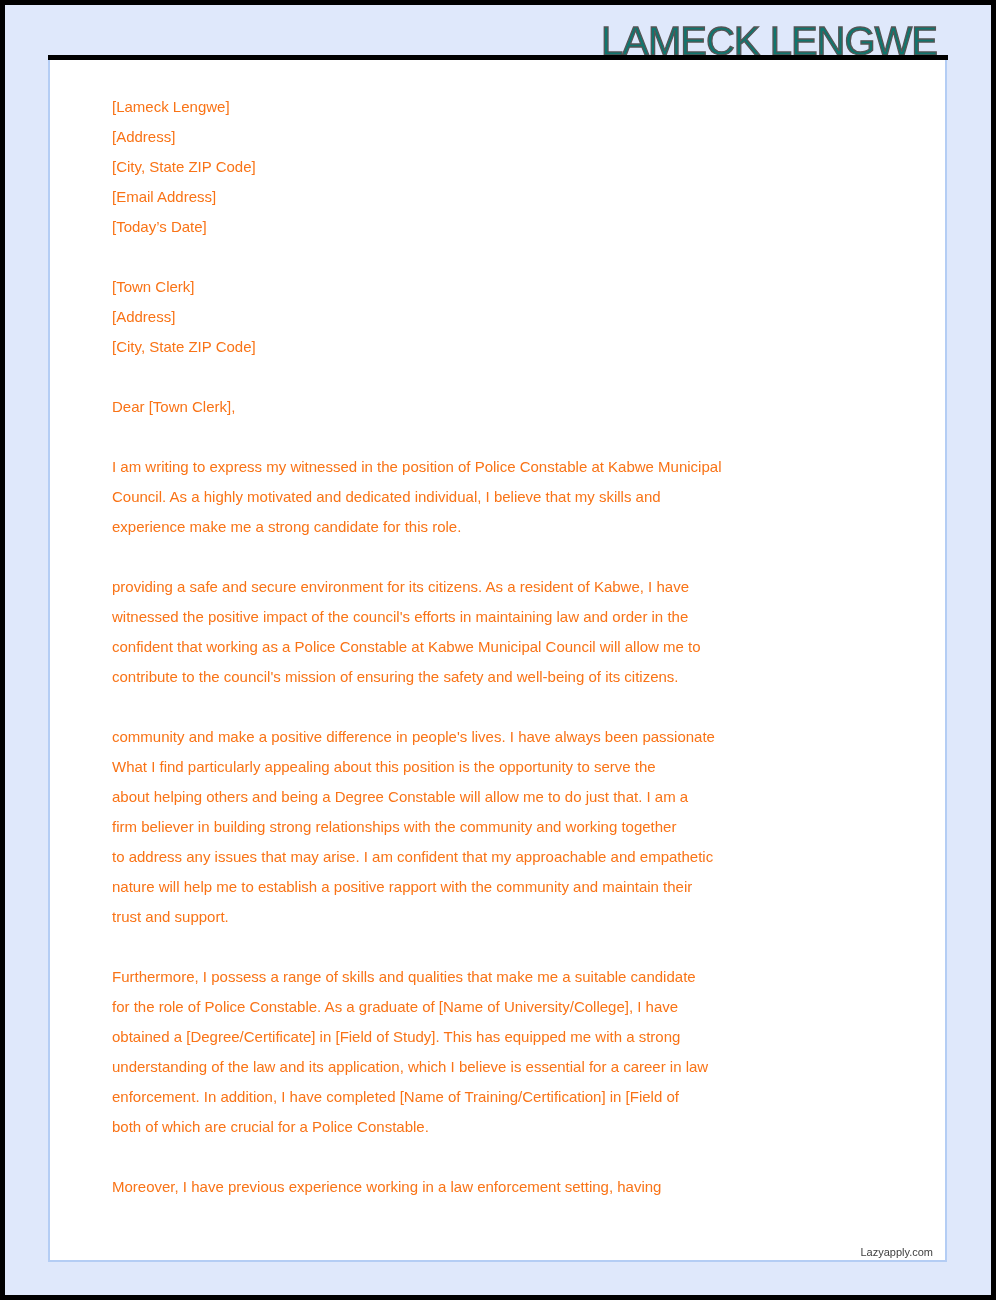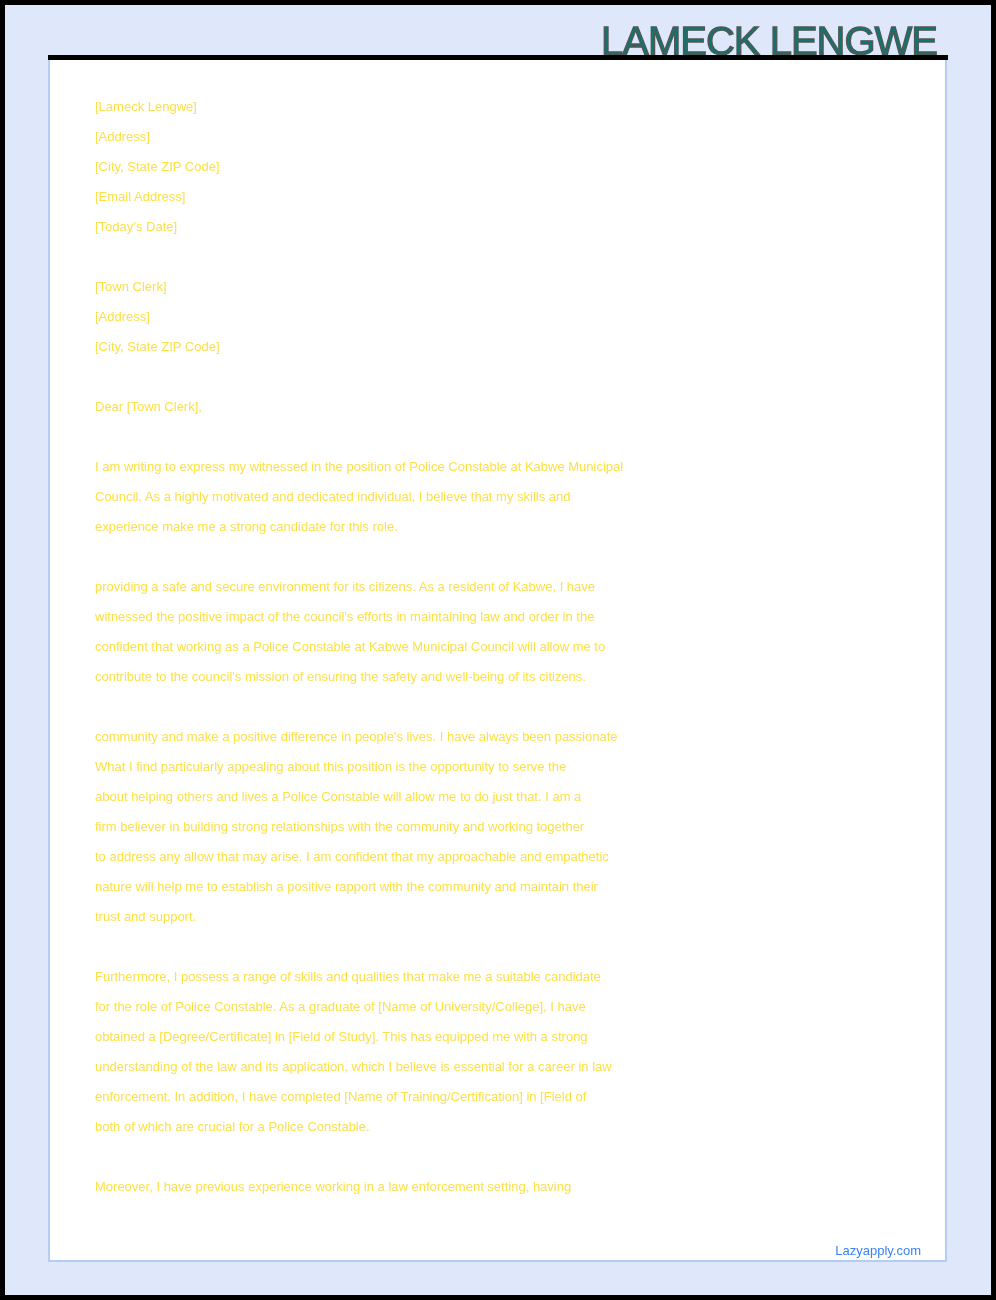--- a/index.html
+++ b/index.html
@@ -28,26 +28,26 @@
     background: #000;
   }
   .card {
     position: absolute; left: 43px; top: 55px; width: 895px; height: 1200px;
     background: #fff;
     border-left: 2px solid #b4cdf4;
     border-right: 2px solid #b4cdf4;
     border-bottom: 2px solid #b4cdf4;
   }
   .watermark {
-    position: absolute; right: 24px; bottom: 2px;
-    font-size: 13px; color: #3b82f6;
+    position: absolute; right: 12px; bottom: 2px;
+    font-size: 11px; color: #404040;
   }
   .text {
-    position: absolute; left: 95px; top: 92px; width: 820px;
-    font-size: 13px; line-height: 30px; color: #fde047;
+    position: absolute; left: 112px; top: 92px; width: 820px;
+    font-size: 15px; line-height: 30px; color: #f97316;
     white-space: nowrap;
   }
   .line { display: block; height: 30px; }
   .gap { display: block; height: 30px; }
 </style>
 </head>
 <body>
 
 <div class="frame">
   <div class="title">LAMECK LENGWE</div>
@@ -86,23 +86,23 @@
     <span class="line">providing a safe and secure environment for its citizens. As a resident of Kabwe, I have</span>
     <span class="line">witnessed the positive impact of the council's efforts in maintaining law and order in the</span>
     <span class="line">confident that working as a Police Constable at Kabwe Municipal Council will allow me to</span>
     <span class="line">contribute to the council's mission of ensuring the safety and well-being of its citizens.</span>
   </div>
   <span class="gap"></span>
 
   <div>
     <span class="line">community and make a positive difference in people's lives. I have always been passionate</span>
     <span class="line">What I find particularly appealing about this position is the opportunity to serve the</span>
-    <span class="line">about helping others and lives a Police Constable will allow me to do just that. I am a</span>
+    <span class="line">about helping others and being a Degree Constable will allow me to do just that. I am a</span>
     <span class="line">firm believer in building strong relationships with the community and working together</span>
-    <span class="line">to address any allow that may arise. I am confident that my approachable and empathetic</span>
+    <span class="line">to address any issues that may arise. I am confident that my approachable and empathetic</span>
     <span class="line">nature will help me to establish a positive rapport with the community and maintain their</span>
     <span class="line">trust and support.</span>
   </div>
   <span class="gap"></span>
 
   <div>
     <span class="line">Furthermore, I possess a range of skills and qualities that make me a suitable candidate</span>
     <span class="line">for the role of Police Constable. As a graduate of [Name of University/College], I have</span>
     <span class="line">obtained a [Degree/Certificate] in [Field of Study]. This has equipped me with a strong</span>
     <span class="line">understanding of the law and its application, which I believe is essential for a career in law</span>

